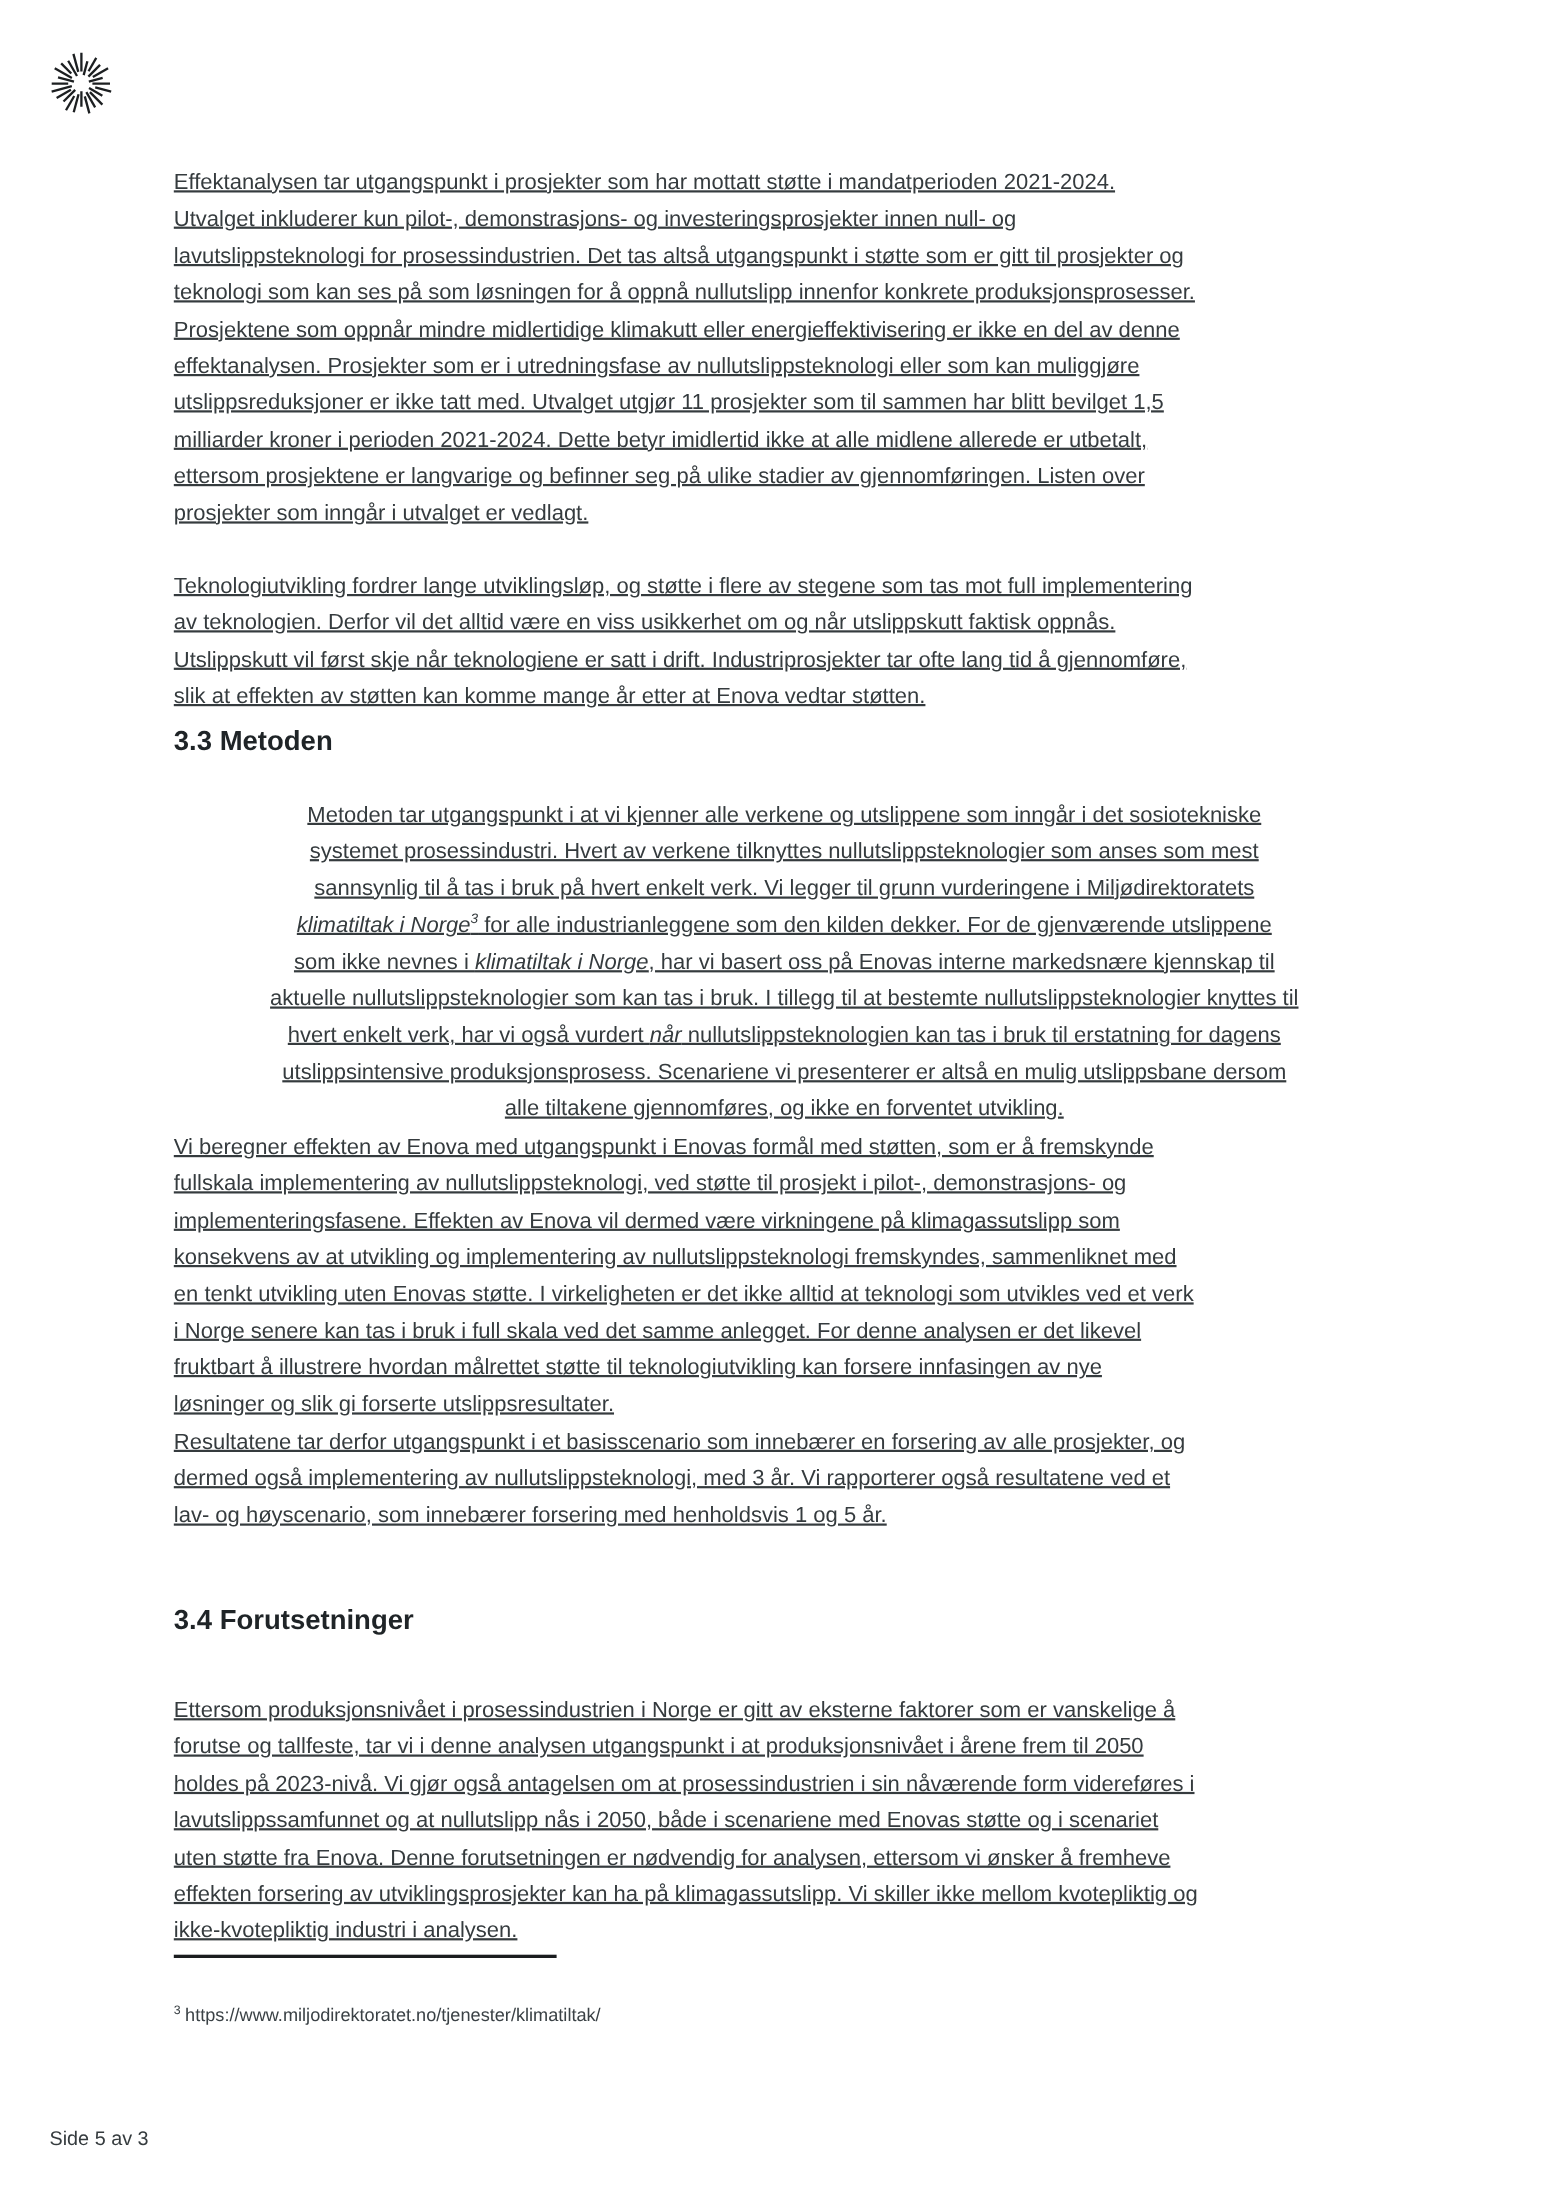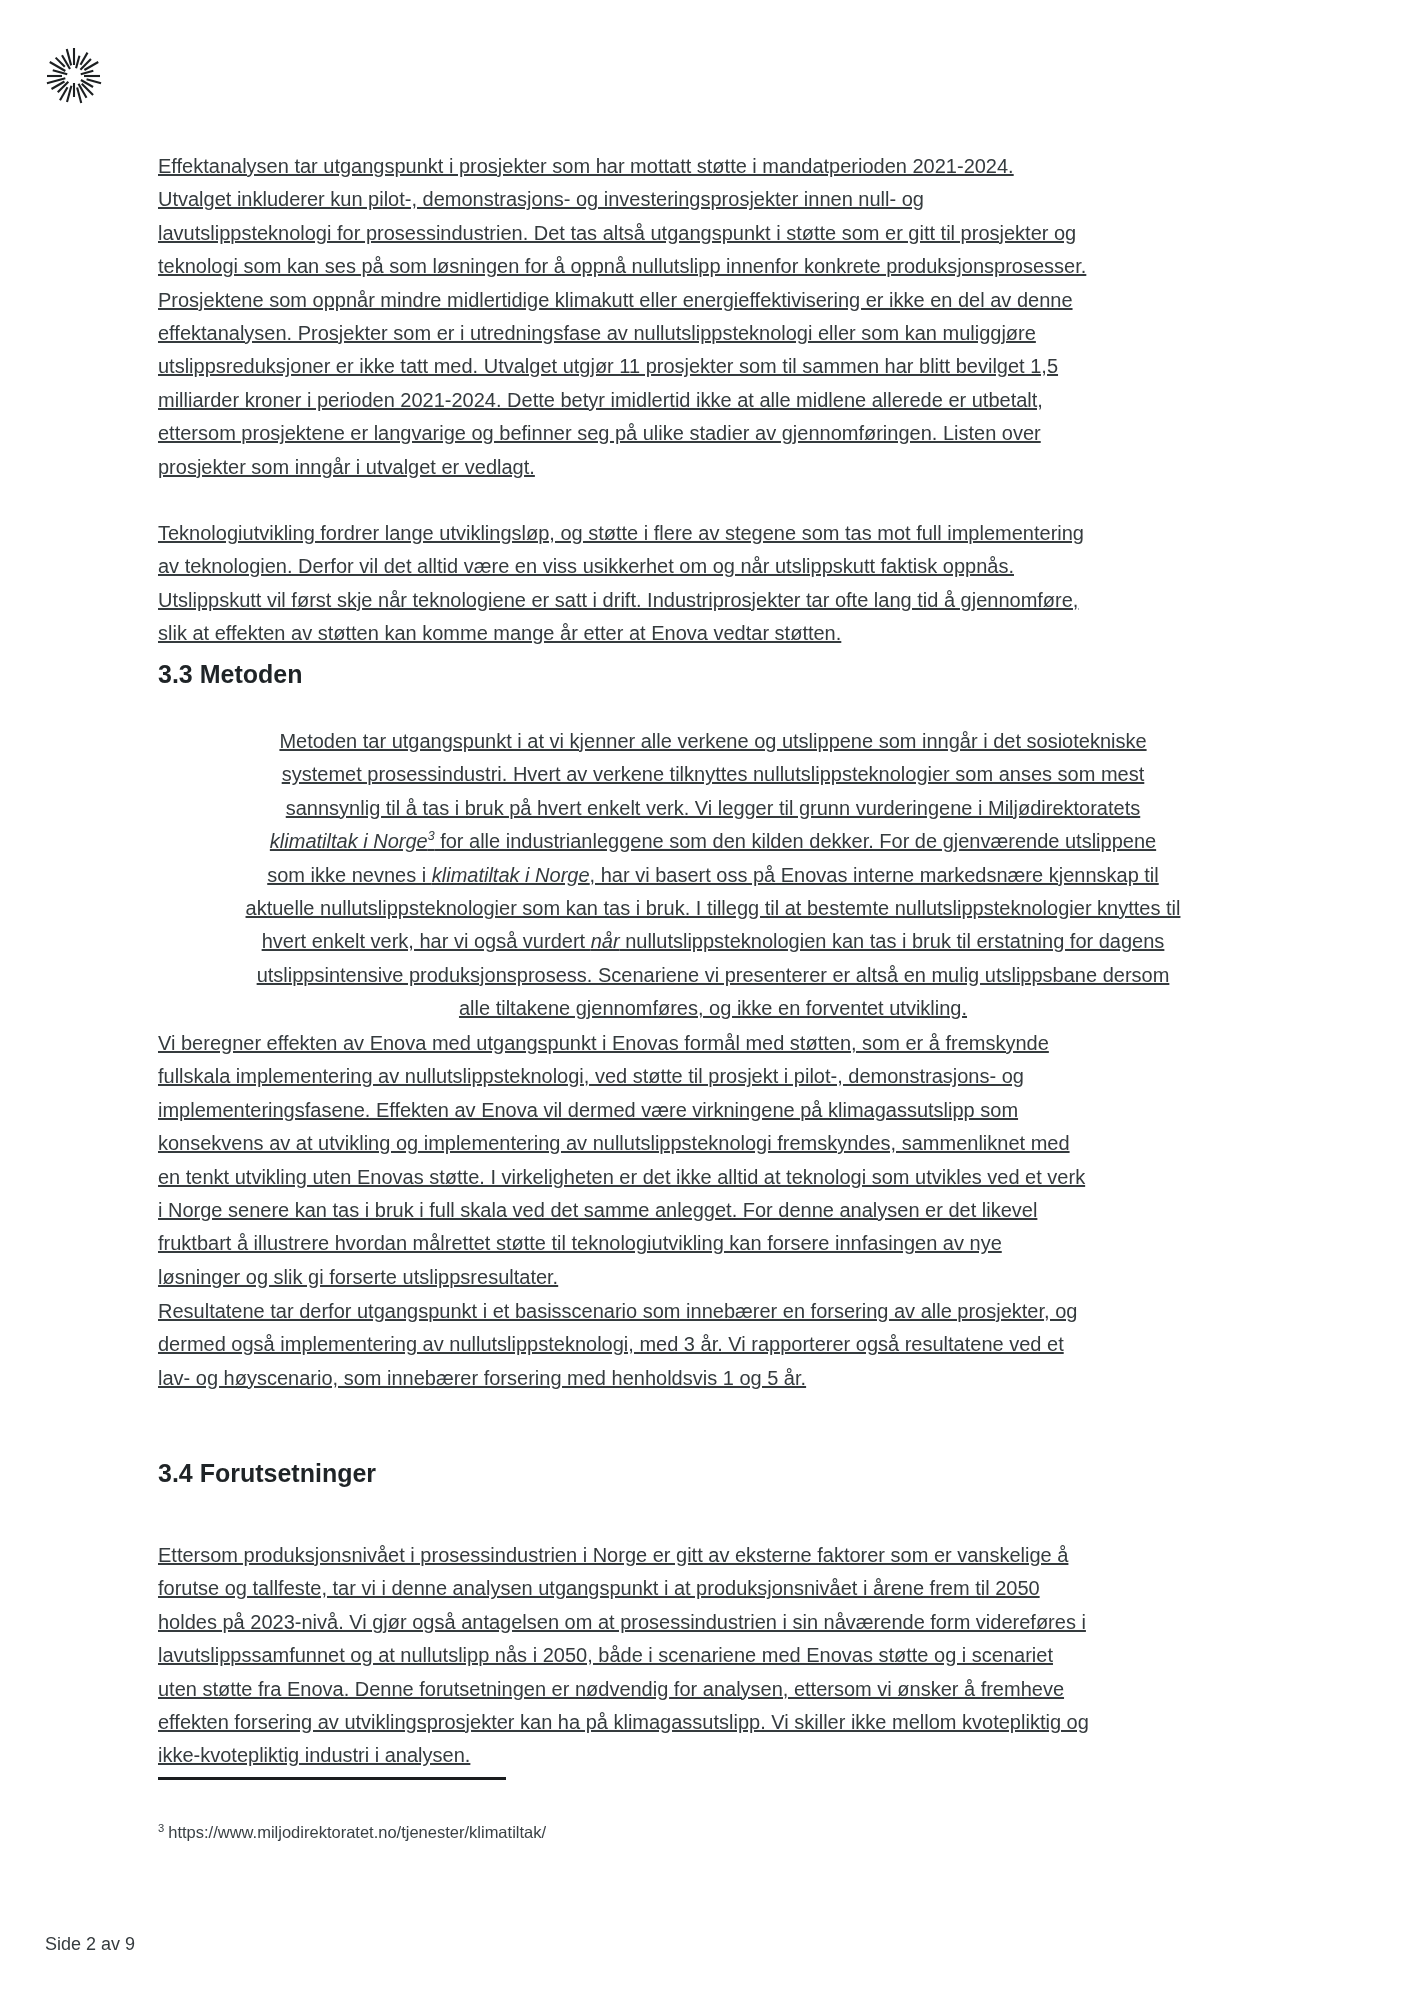--- a/index.html
+++ b/index.html
@@ -157,15 +157,15 @@
 lavutslippssamfunnet og at nullutslipp nås i 2050, både i scenariene med Enovas støtte og i scenariet
 uten støtte fra Enova. Denne forutsetningen er nødvendig for analysen, ettersom vi ønsker å fremheve
 effekten forsering av utviklingsprosjekter kan ha på klimagassutslipp. Vi skiller ikke mellom kvotepliktig og
 ikke-kvotepliktig industri i analysen.</span></p>
     </div>
 
   <div class="footnote-rule"></div>
 
   <div class="footnote"><sup>3</sup><span class="fn-text">https://www.miljodirektoratet.no/tjenester/klimatiltak/</span></div>
 
-  <div class="footer">Side 2 av 9</div>
+  <div class="footer">Side 5 av 3</div>
 
 </div>
 
 </body></html>

